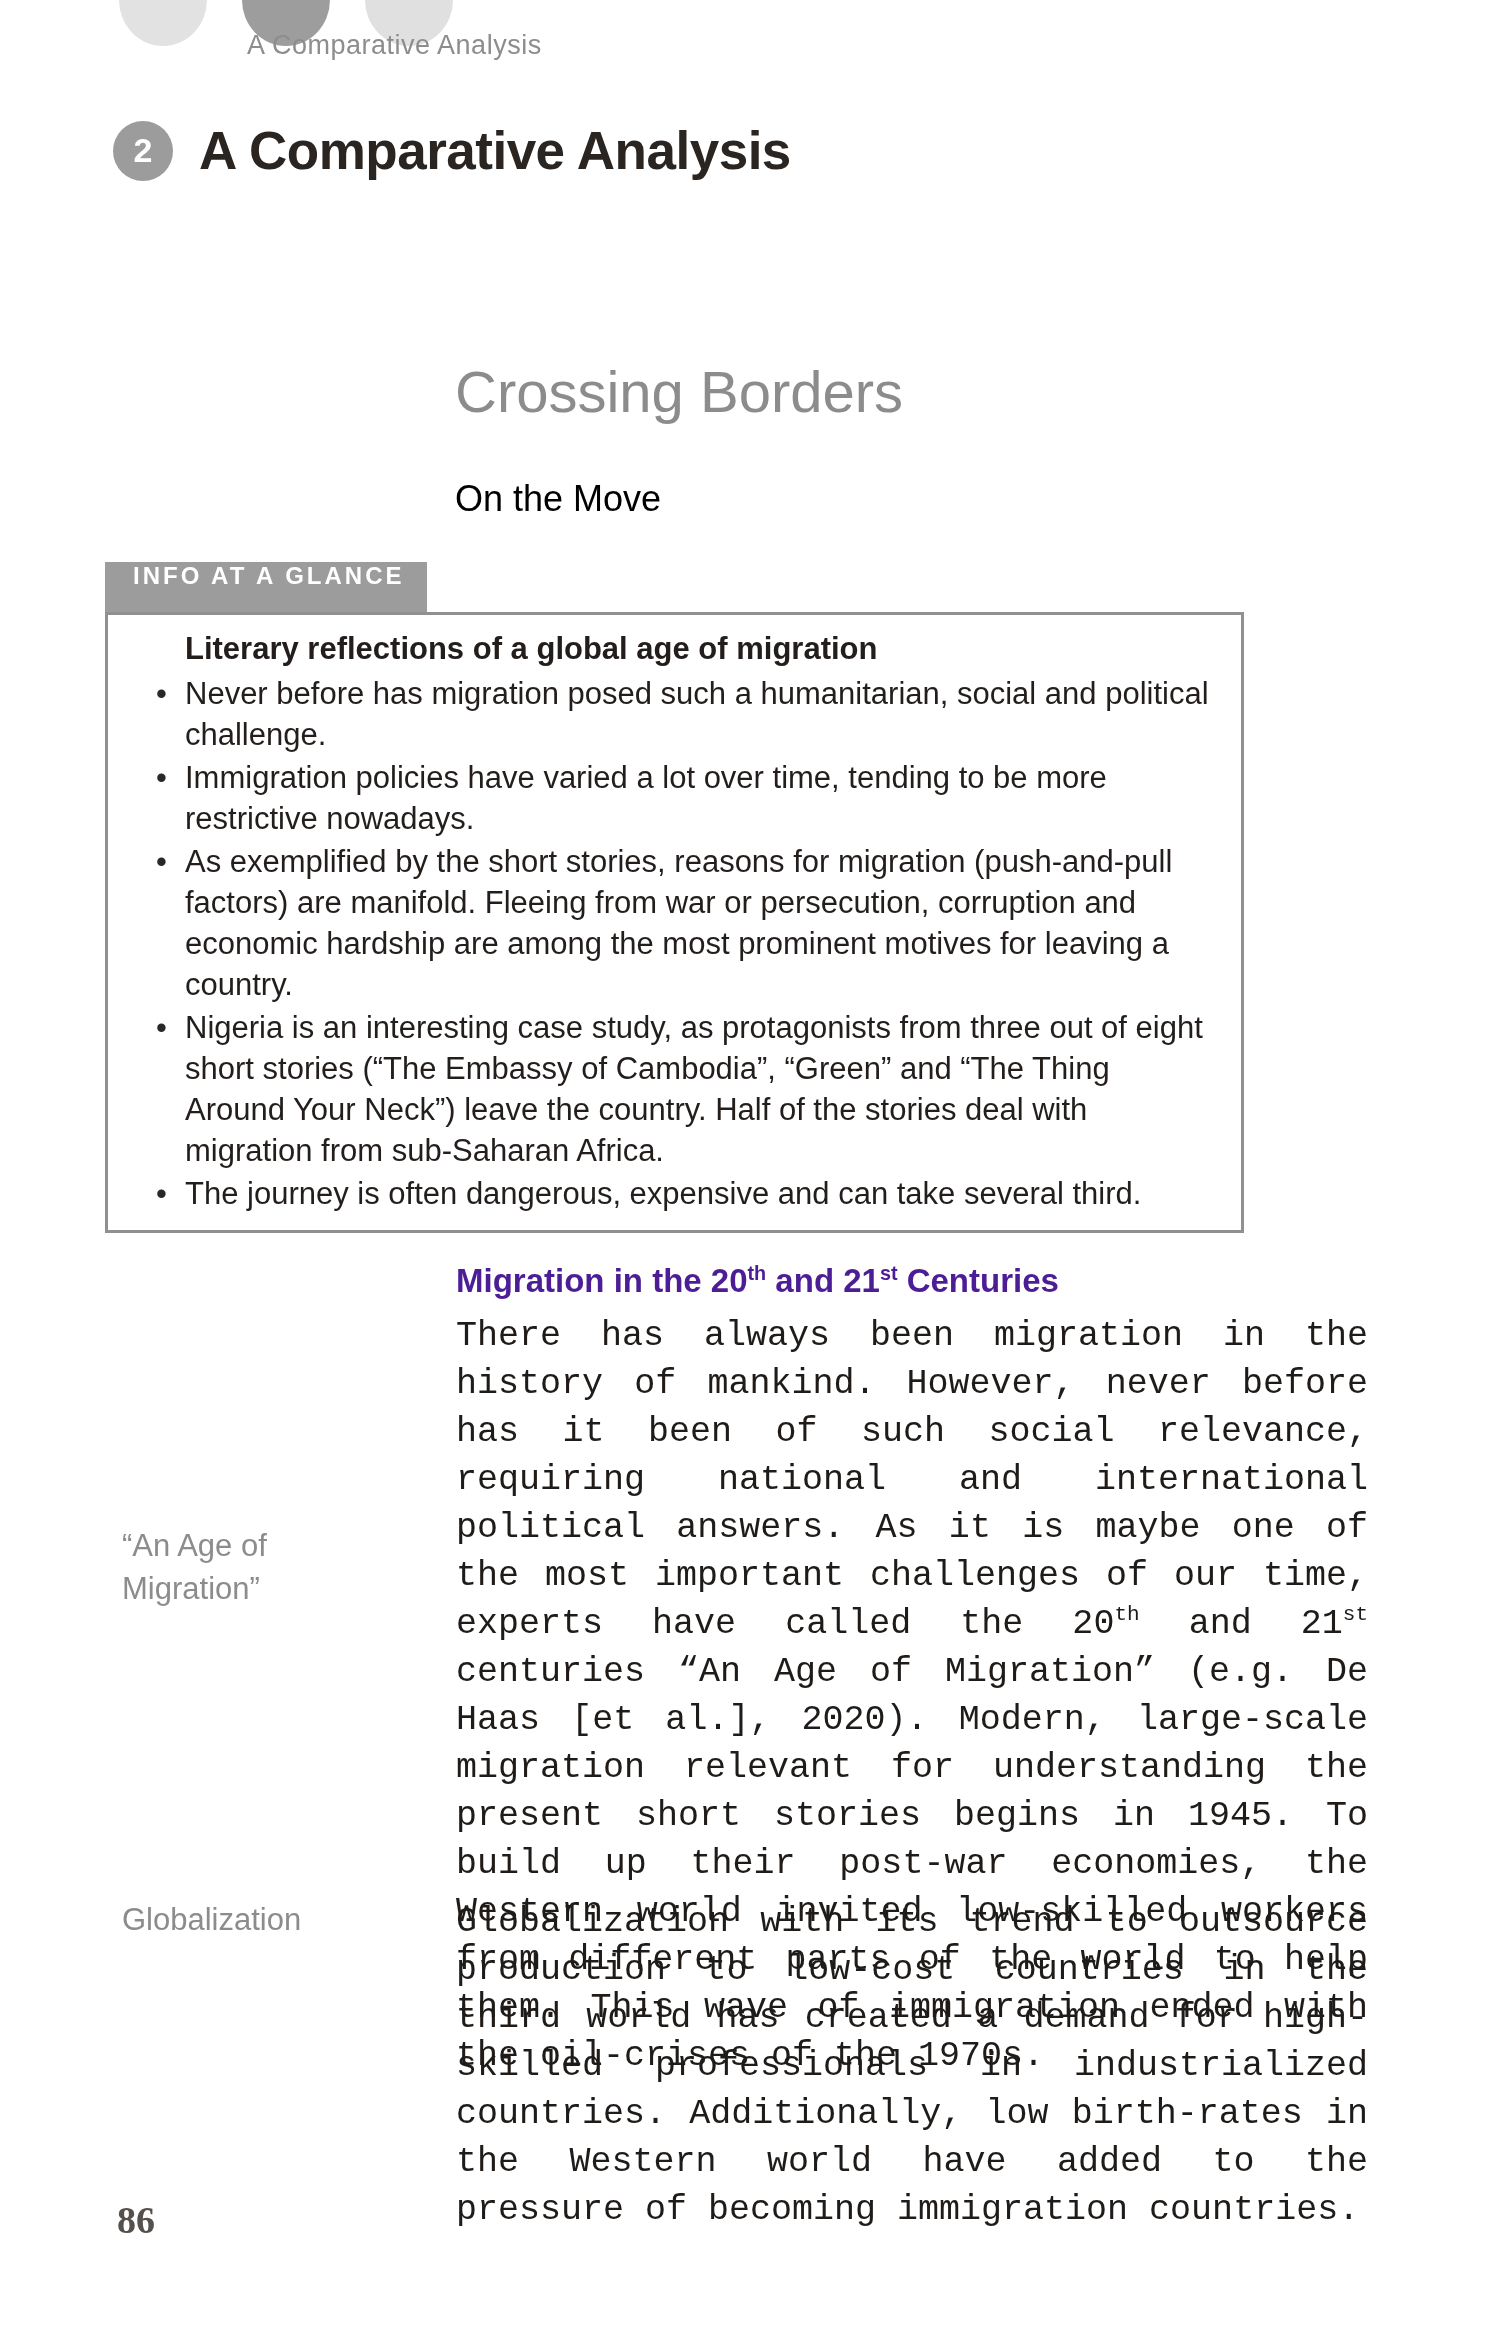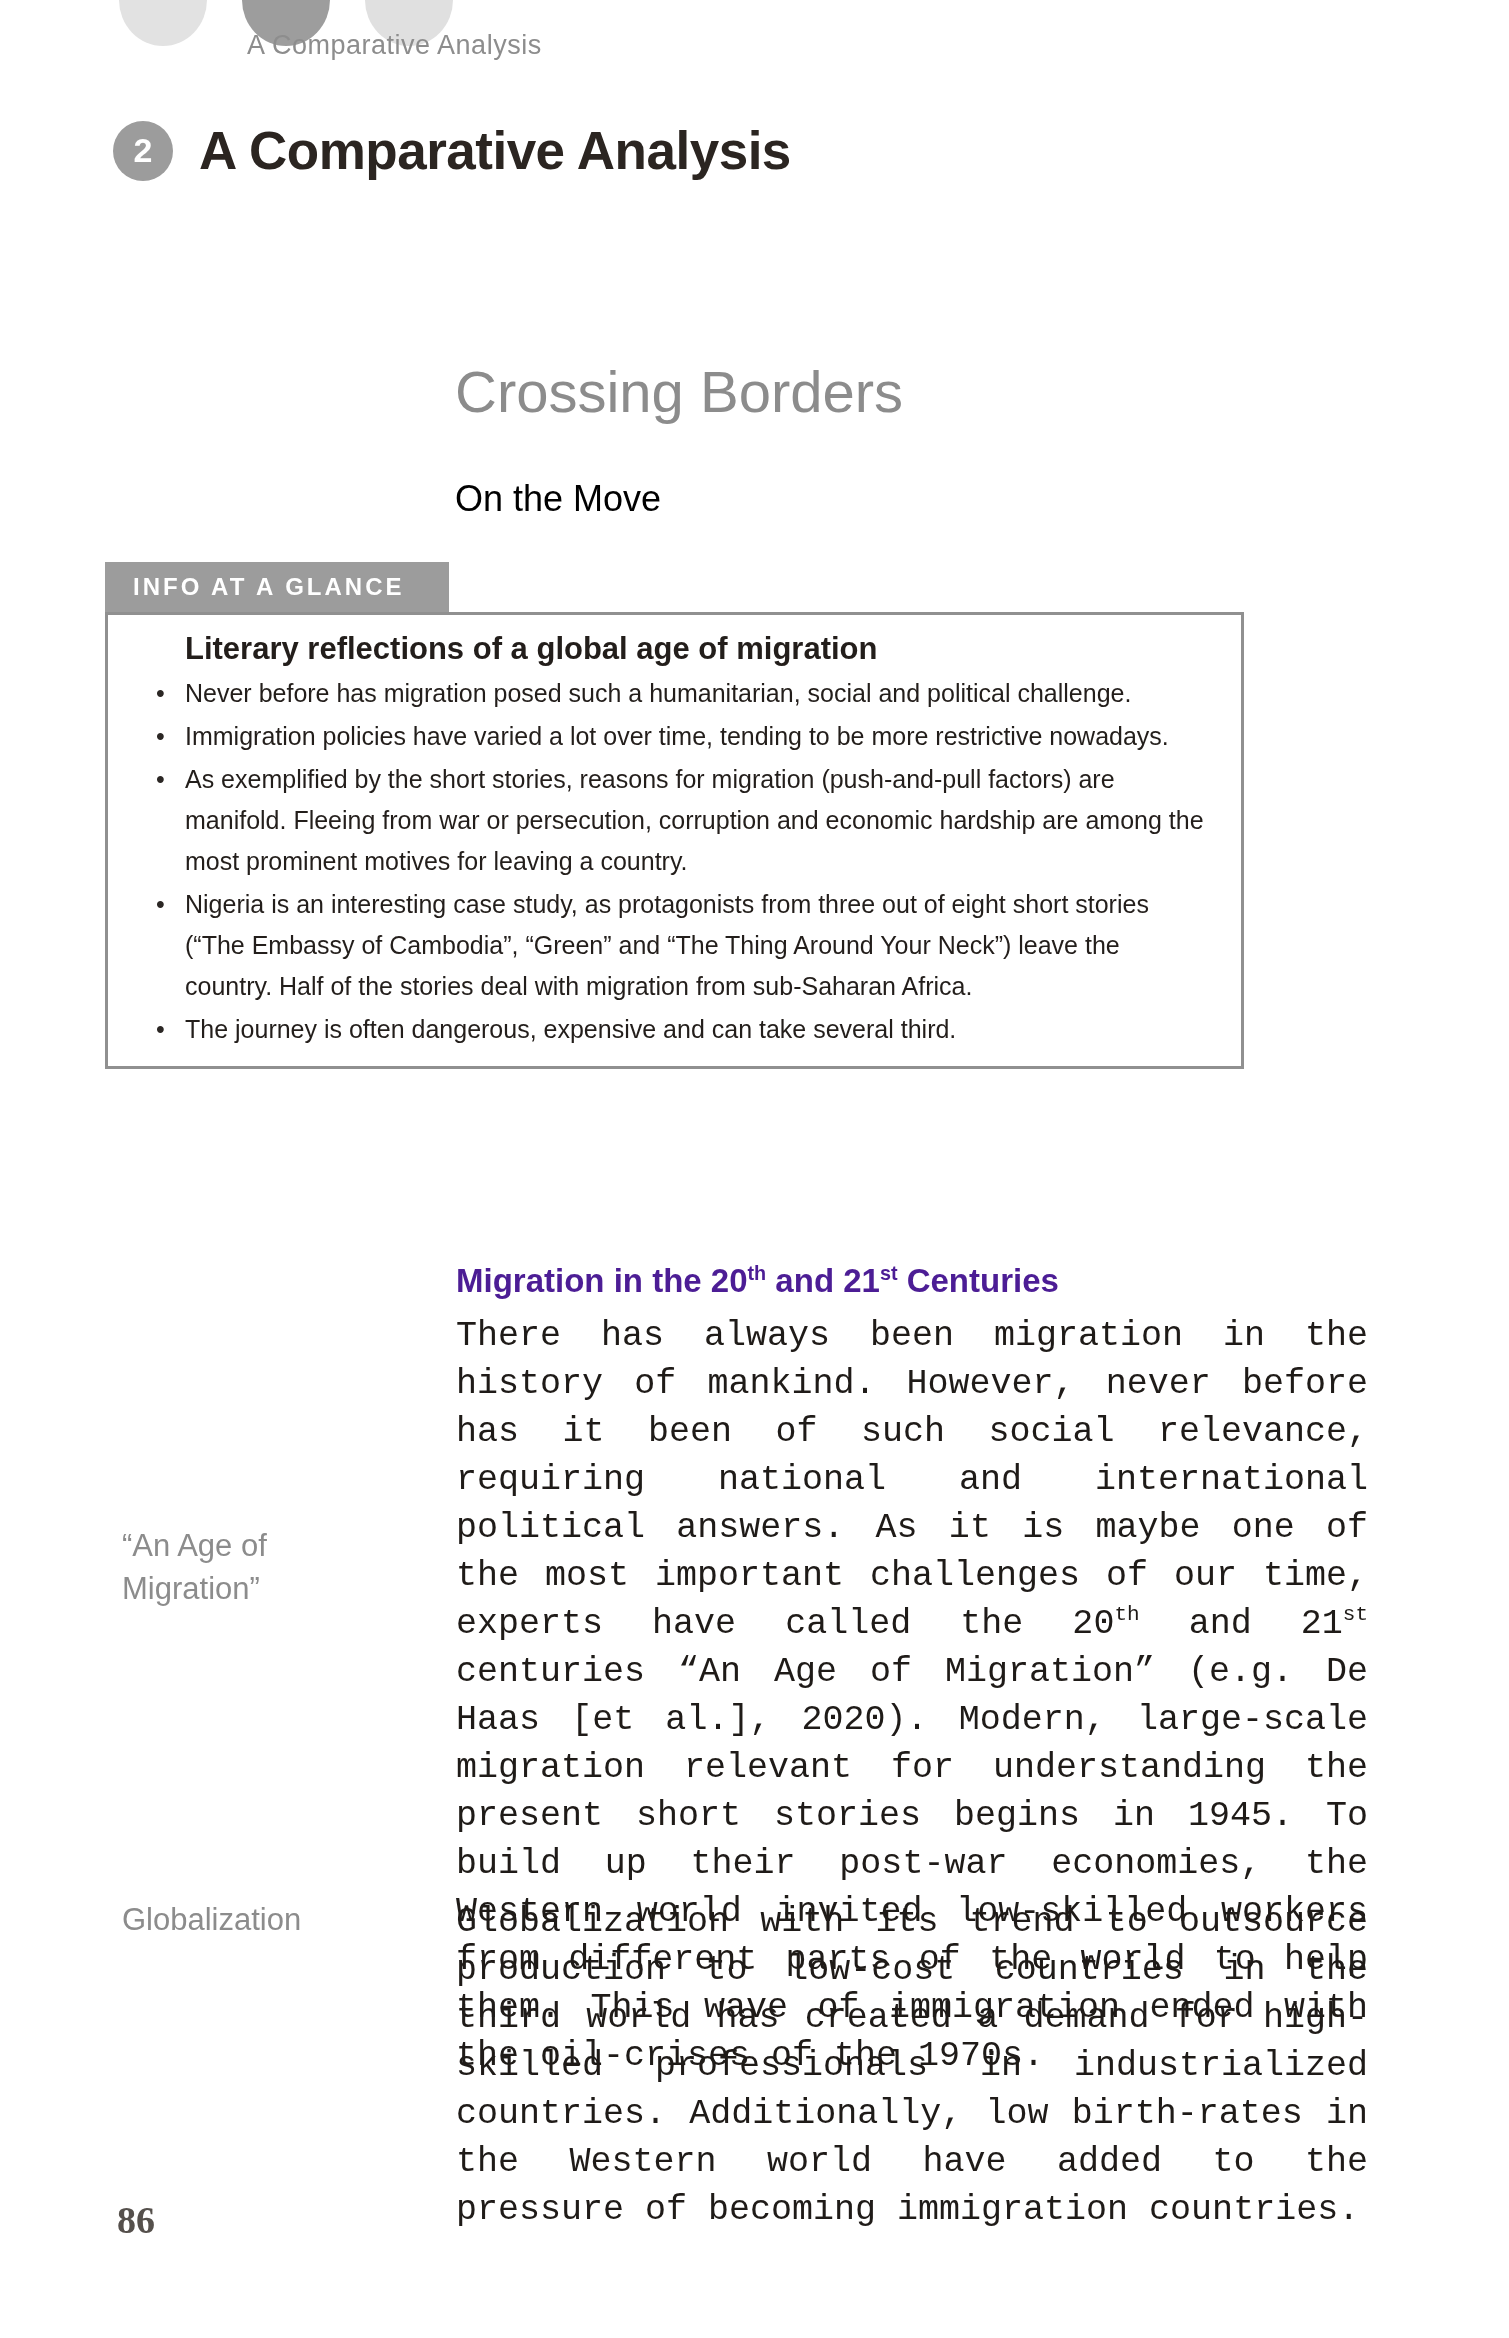--- a/index.html
+++ b/index.html
@@ -40,41 +40,41 @@
     position:absolute;left:455px;top:358px;
     font-size:58px;color:#8c8c8c;
   }
   .section-heading{
     position:absolute;left:455px;top:478px;
     font-size:36px;font-weight:normal;color:#000000;
   }
 
   .info-tab{
     position:absolute;left:105px;top:562px;height:50px;
-    background:#9c9c9c;display:inline-flex;align-items:center;
-    padding:0 44px 0 28px;box-sizing:border-box;
+    background:#9c9c9c;display:inline-flex;
+    padding:0 22px 0 28px;box-sizing:border-box;
   }
   .info-tab-label{
     color:#ffffff;font-weight:bold;font-size:24px;letter-spacing:3px;
     white-space:nowrap;
   }
   .info-box{
     position:absolute;left:105px;top:612px;width:1139px;
     box-sizing:border-box;
     border:3px solid #909090;background:#ffffff;
     padding:16px 30px 14px 44px;
   }
   .info-box-title{
     margin:0 0 6px 33px;
     font-size:31px;font-weight:bold;color:#231e1b;
   }
   .info-bullets{margin:0;padding:0;list-style:none;}
   .info-bullets li{
     position:relative;padding-left:33px;margin:0 0 2px 0;
-    font-size:25px;line-height:41px;color:#231e1b;
+    font-size:31px;line-height:41px;color:#231e1b;
   }
   .info-bullets li::before{
     content:"\2022";position:absolute;left:4px;top:0;color:#2b2724;
   }
 
   .article-heading{
     position:absolute;left:456px;top:1262px;
     font-size:33px;font-weight:bold;color:#4c1d95;
   }
   .article-heading sup,.para sup{font-size:60%;vertical-align:super;line-height:0;}

